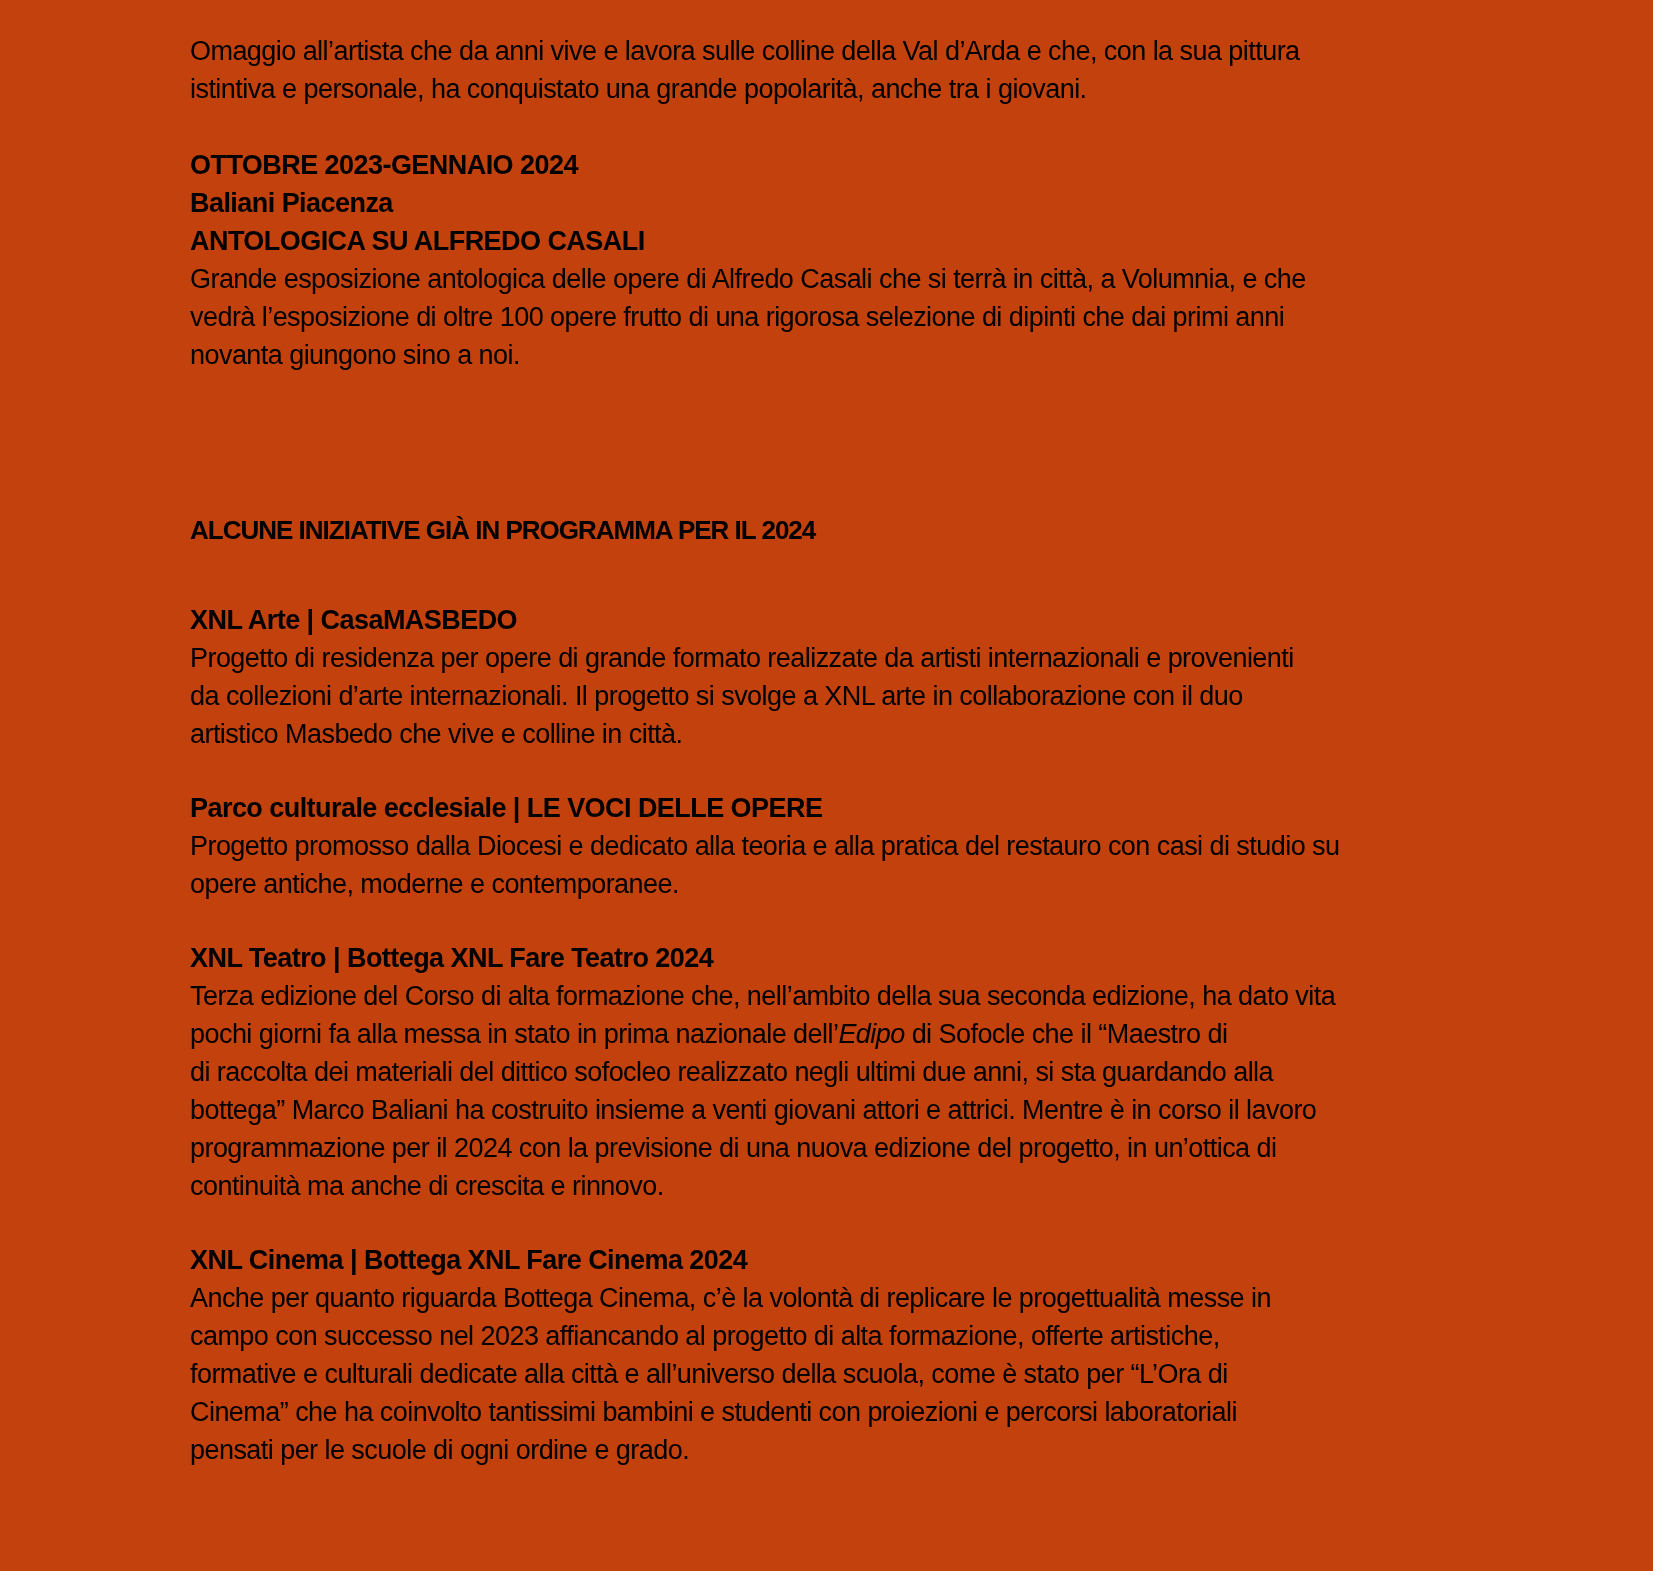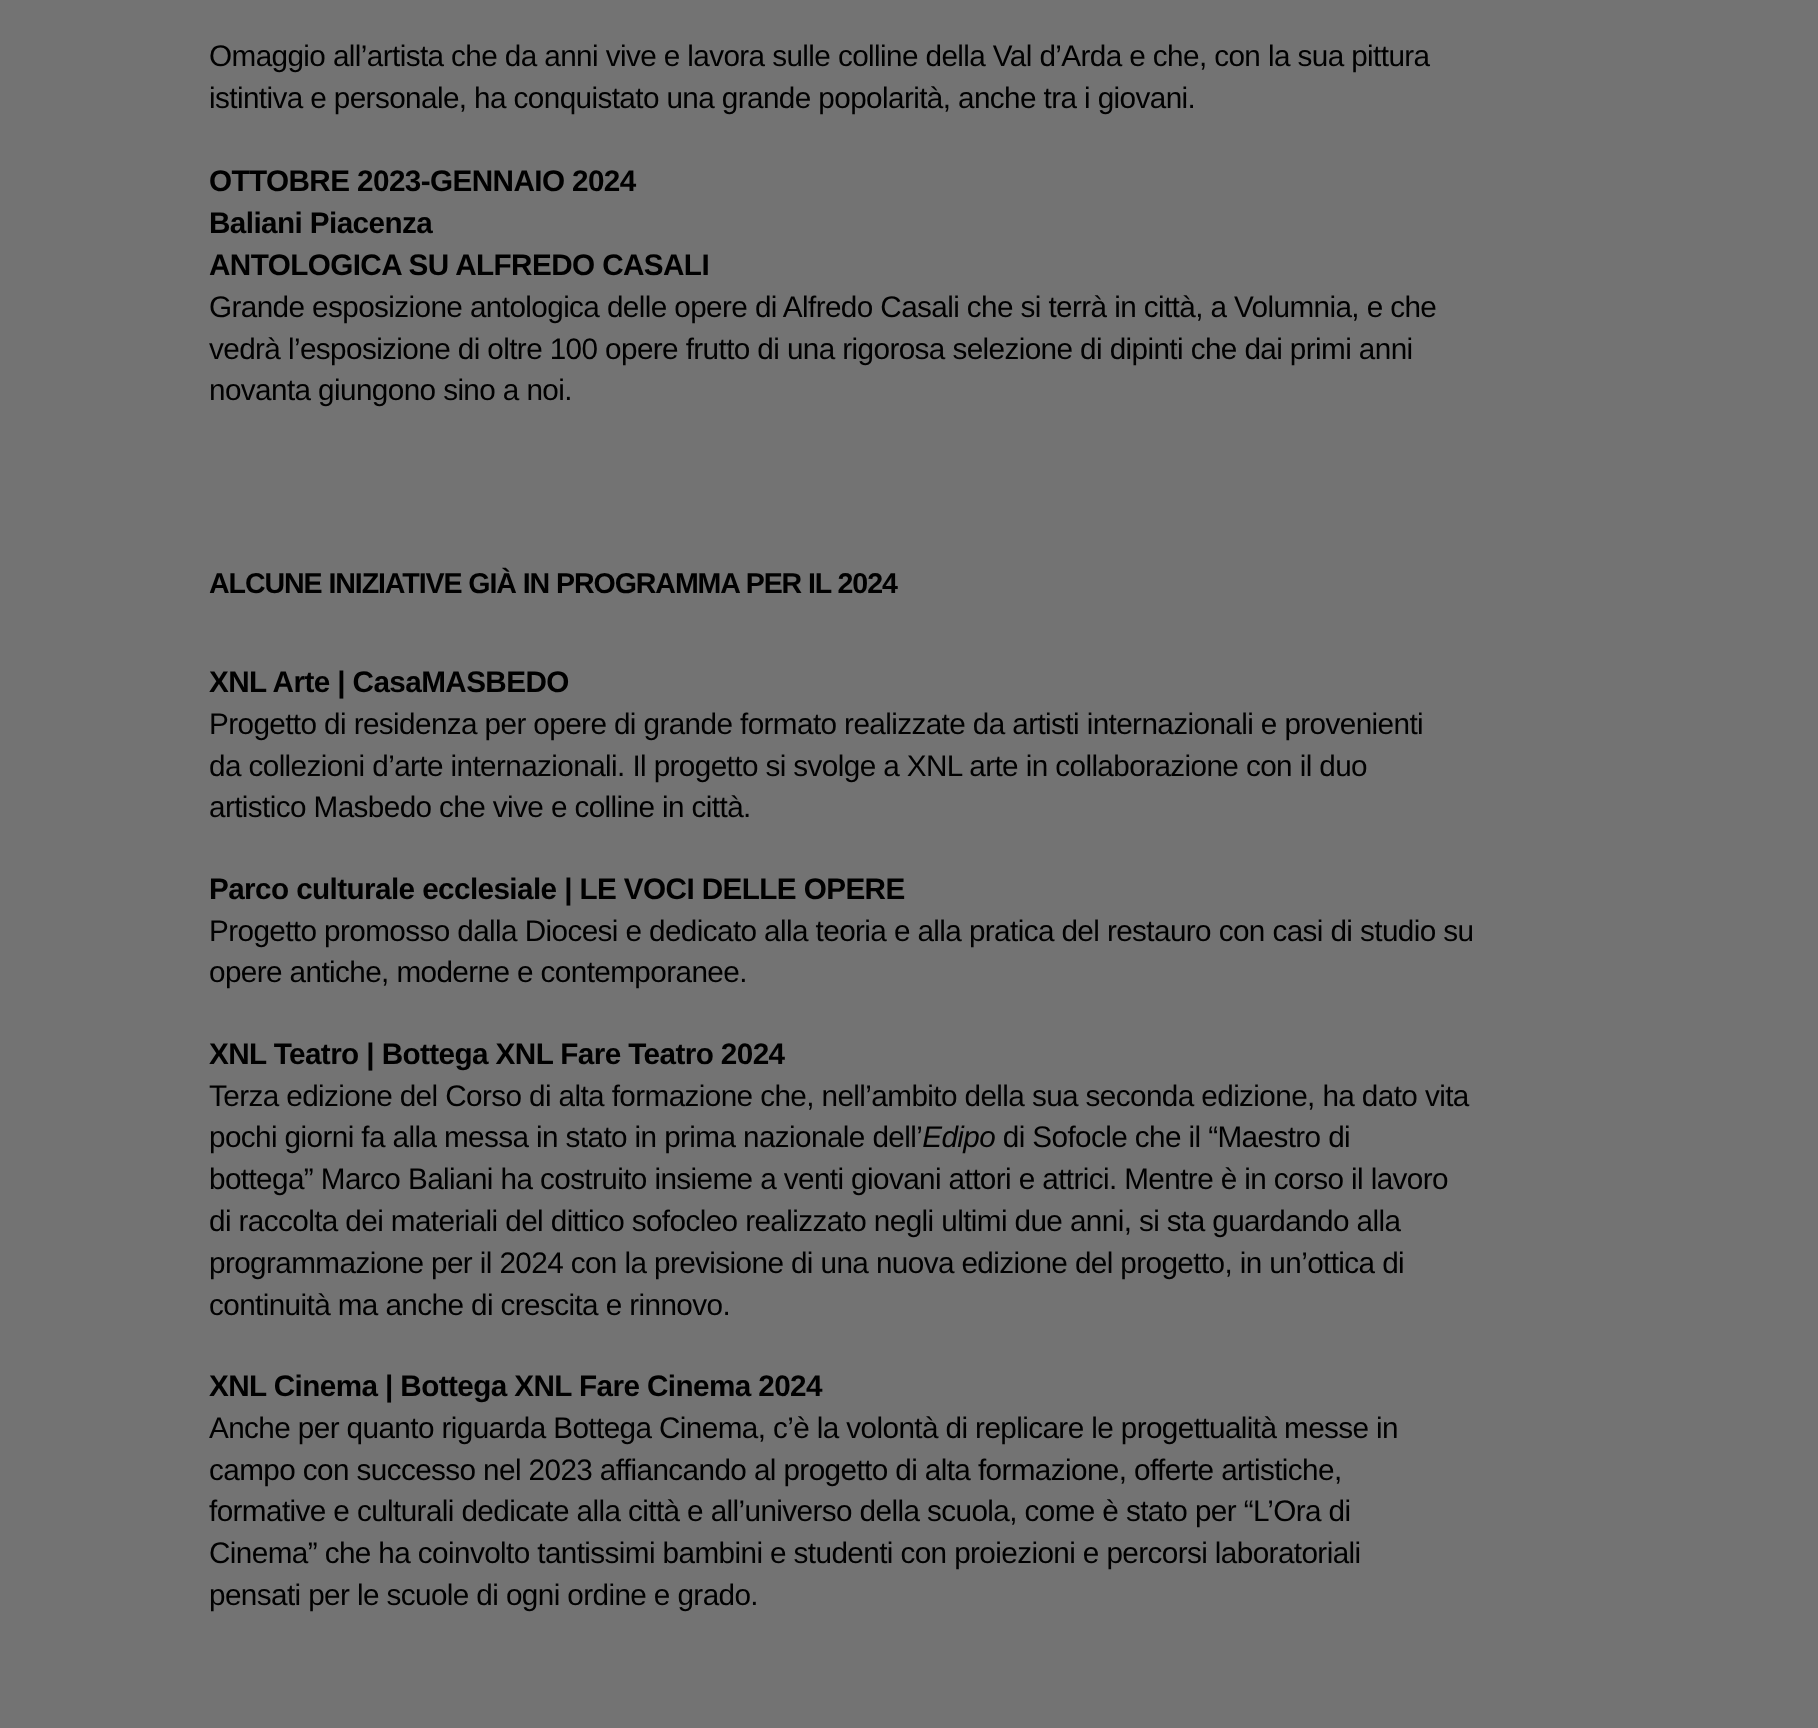--- a/index.html
+++ b/index.html
@@ -1,21 +1,21 @@
 <!DOCTYPE html>
 <html><head>
 <meta charset="utf-8">
 <style>
   * { margin: 0; padding: 0; box-sizing: border-box; }
   html, body { background: #ffffff; }
   .page {
     position: relative;
     width: 1653px;
     height: 1571px;
-    background: #737373;
+    background: #c2410c;
     color: #000000;
     font-family: "Liberation Sans", sans-serif;
     padding: 32px 170px 0 190px;
     overflow: hidden;
   }
   .line {
     font-size: 27px;
     line-height: 38px;
     letter-spacing: -0.55px;
     white-space: nowrap;
@@ -69,22 +69,22 @@
   <div class="para gap36">
     <div class="line bold">Parco culturale ecclesiale | LE VOCI DELLE OPERE</div>
     <div class="line">Progetto promosso dalla Diocesi e dedicato alla teoria e alla pratica del restauro con casi di studio su</div>
     <div class="line">opere antiche, moderne e contemporanee.</div>
   </div>
 
   <div class="para gap36">
     <div class="line bold">XNL Teatro | Bottega XNL Fare Teatro 2024</div>
     <div class="line">Terza edizione del Corso di alta formazione che, nell’ambito della sua seconda edizione, ha dato vita</div>
     <div class="line"><span>pochi giorni fa alla messa in stato in prima nazionale dell’</span><em class="italic">Edipo</em><span> di Sofocle che il “Maestro di</span></div>
+    <div class="line">di raccolta dei materiali del dittico sofocleo realizzato negli ultimi due anni, si sta guardando alla</div>
     <div class="line">bottega” Marco Baliani ha costruito insieme a venti giovani attori e attrici. Mentre è in corso il lavoro</div>
-    <div class="line">di raccolta dei materiali del dittico sofocleo realizzato negli ultimi due anni, si sta guardando alla</div>
     <div class="line">programmazione per il 2024 con la previsione di una nuova edizione del progetto, in un’ottica di</div>
     <div class="line">continuità ma anche di crescita e rinnovo.</div>
   </div>
 
   <div class="para gap36">
     <div class="line bold">XNL Cinema | Bottega XNL Fare Cinema 2024</div>
     <div class="line">Anche per quanto riguarda Bottega Cinema, c’è la volontà di replicare le progettualità messe in</div>
     <div class="line">campo con successo nel 2023 affiancando al progetto di alta formazione, offerte artistiche,</div>
     <div class="line">formative e culturali dedicate alla città e all’universo della scuola, come è stato per “L’Ora di</div>
     <div class="line">Cinema” che ha coinvolto tantissimi bambini e studenti con proiezioni e percorsi laboratoriali</div>

